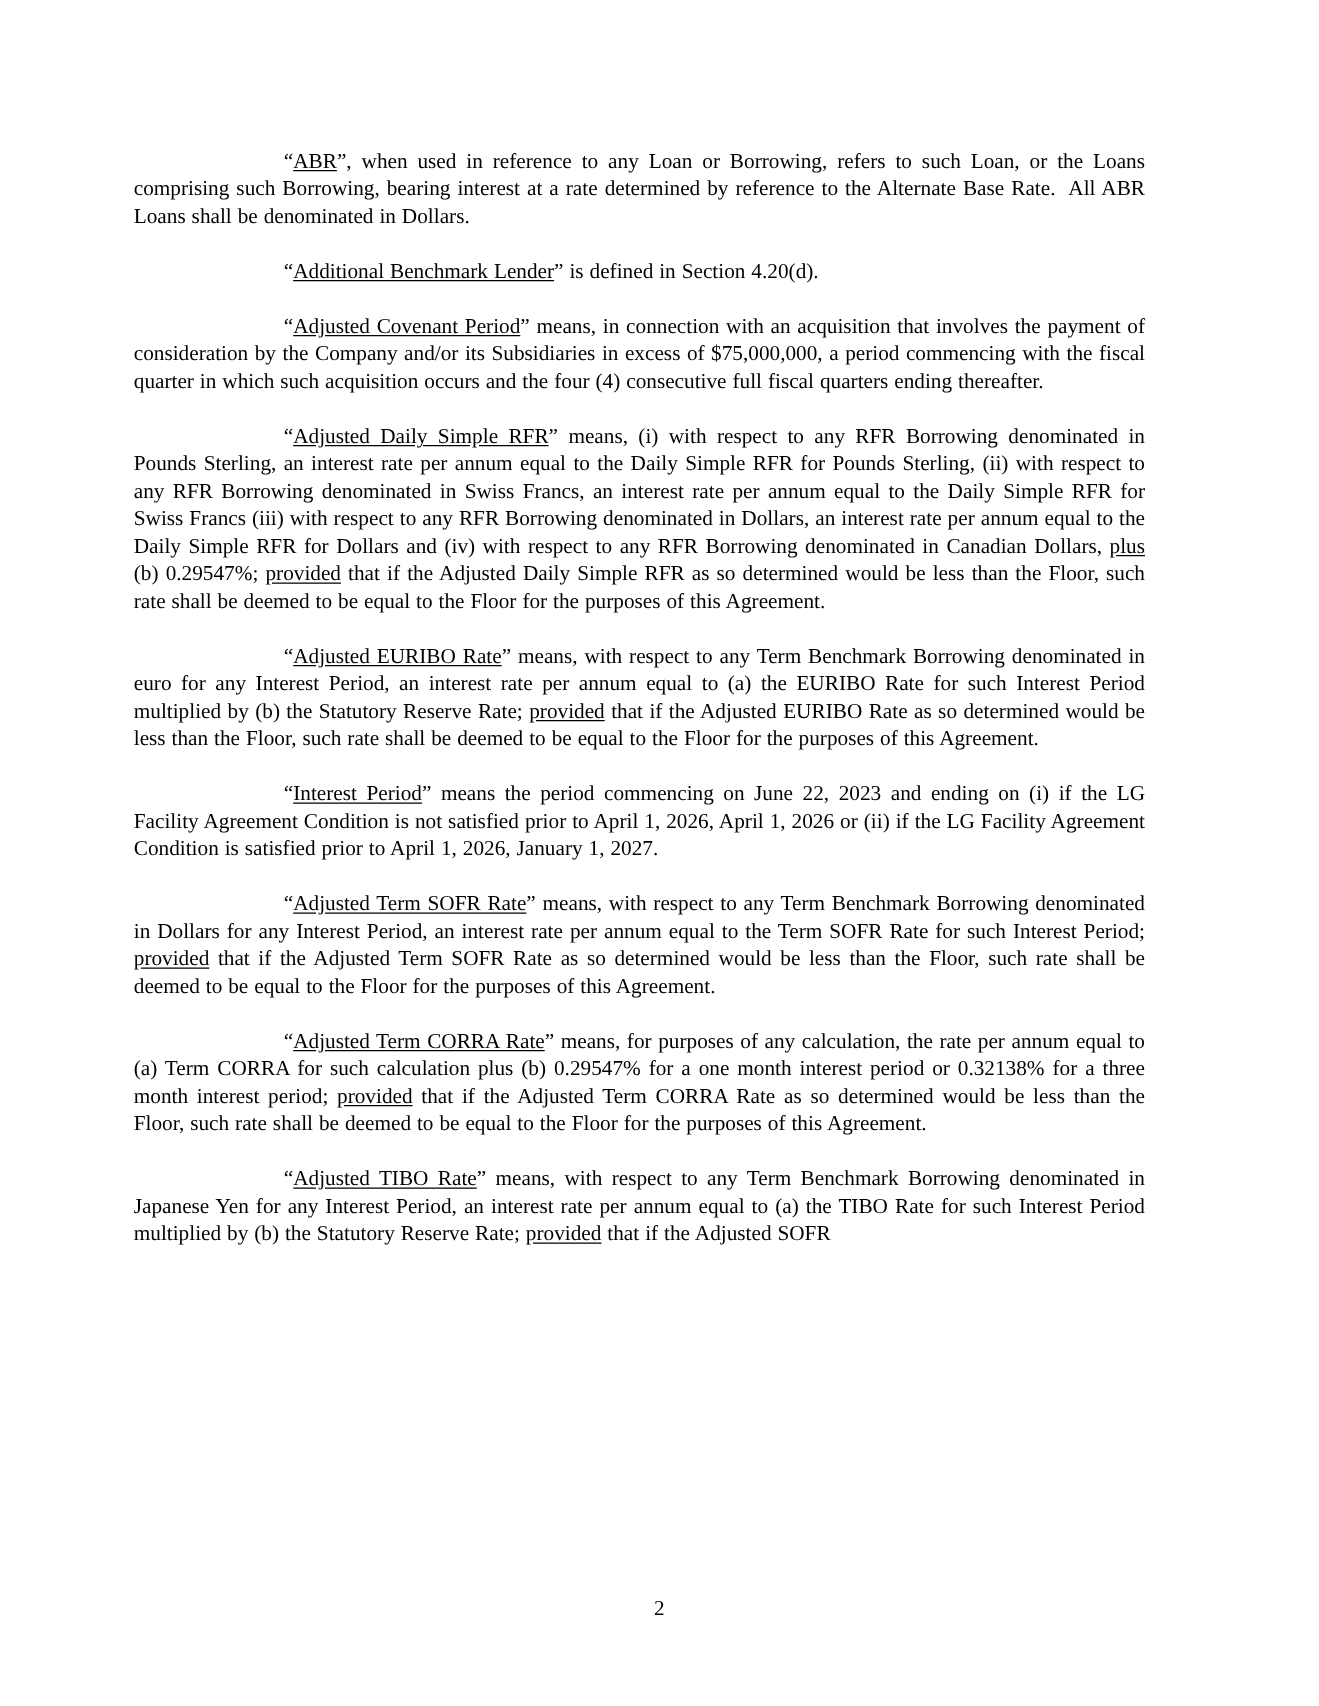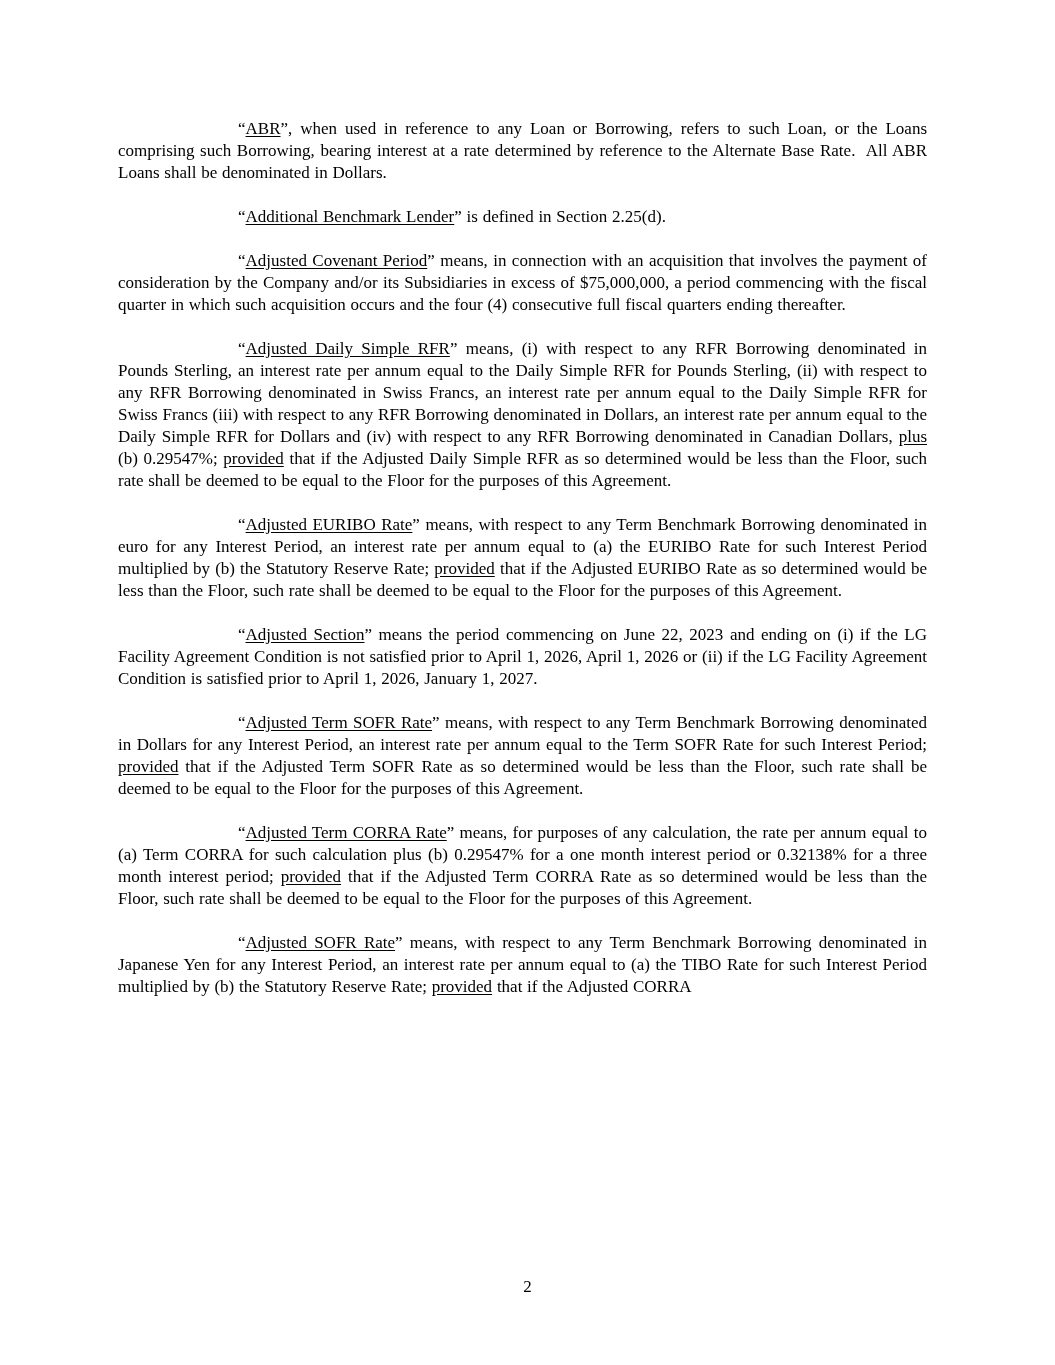--- a/index.html
+++ b/index.html
@@ -8,21 +8,21 @@
     width: 1055px;
     height: 1365px;
     position: relative;
     overflow: hidden;
     font-family: "Liberation Serif", serif;
     color: #000000;
   }
   .content {
     position: absolute;
     top: 118px;
-    left: 118px;
+    left: 107px;
     width: 809px;
   }
   p.para {
     font-size: 17px;
     line-height: 22px;
     text-align: justify;
     text-indent: 120px;
     margin: 0 0 22px 0;
     word-spacing: 0.5px;
   }
@@ -36,25 +36,25 @@
     font-size: 17px;
     line-height: 22px;
   }
 </style>
 </head>
 <body>
 
 <div class="page">
   <section class="content">
       <p class="para"><span>“</span><span class="u">ABR</span><span>”, when used in reference to any Loan or Borrowing, refers to such Loan, or the Loans comprising such Borrowing, bearing interest at a rate determined by reference to the Alternate Base Rate.&nbsp; All ABR Loans shall be denominated in Dollars.</span></p>
-      <p class="para"><span>“</span><span class="u">Additional Benchmark Lender</span><span>” is defined in Section 2.25(d).</span></p>
+      <p class="para"><span>“</span><span class="u">Additional Benchmark Lender</span><span>” is defined in Section 4.20(d).</span></p>
       <p class="para"><span>“</span><span class="u">Adjusted Covenant Period</span><span>” means, in connection with an acquisition that involves the payment of consideration by the Company and/or its Subsidiaries in excess of $75,000,000, a period commencing with the fiscal quarter in which such acquisition occurs and the four (4) consecutive full fiscal quarters ending thereafter.</span></p>
       <p class="para"><span>“</span><span class="u">Adjusted Daily Simple RFR</span><span>” means, (i) with respect to any RFR Borrowing denominated in Pounds Sterling, an interest rate per annum equal to the Daily Simple RFR for Pounds Sterling, (ii) with respect to any RFR Borrowing denominated in Swiss Francs, an interest rate per annum equal to the Daily Simple RFR for Swiss Francs (iii) with respect to any RFR Borrowing denominated in Dollars, an interest rate per annum equal to the Daily Simple RFR for Dollars and (iv) with respect to any RFR Borrowing denominated in Canadian Dollars, </span><span class="u">plus</span><span> (b) 0.29547%; </span><span class="u">provided</span><span> that if the Adjusted Daily Simple RFR as so determined would be less than the Floor, such rate shall be deemed to be equal to the Floor for the purposes of this Agreement.</span></p>
       <p class="para"><span>“</span><span class="u">Adjusted EURIBO Rate</span><span>” means, with respect to any Term Benchmark Borrowing denominated in euro for any Interest Period, an interest rate per annum equal to (a) the EURIBO Rate for such Interest Period multiplied by (b) the Statutory Reserve Rate; </span><span class="u">provided</span><span> that if the Adjusted EURIBO Rate as so determined would be less than the Floor, such rate shall be deemed to be equal to the Floor for the purposes of this Agreement.</span></p>
-      <p class="para"><span>“</span><span class="u">Adjusted Section</span><span>” means the period commencing on June 22, 2023 and ending on (i) if the LG Facility Agreement Condition is not satisfied prior to April 1, 2026, April 1, 2026 or (ii) if the LG Facility Agreement Condition is satisfied prior to April 1, 2026, January 1, 2027.</span></p>
+      <p class="para"><span>“</span><span class="u">Interest Period</span><span>” means the period commencing on June 22, 2023 and ending on (i) if the LG Facility Agreement Condition is not satisfied prior to April 1, 2026, April 1, 2026 or (ii) if the LG Facility Agreement Condition is satisfied prior to April 1, 2026, January 1, 2027.</span></p>
       <p class="para"><span>“</span><span class="u">Adjusted Term SOFR Rate</span><span>” means, with respect to any Term Benchmark Borrowing denominated in Dollars for any Interest Period, an interest rate per annum equal to the Term SOFR Rate for such Interest Period; </span><span class="u">provided</span><span> that if the Adjusted Term SOFR Rate as so determined would be less than the Floor, such rate shall be deemed to be equal to the Floor for the purposes of this Agreement.</span></p>
       <p class="para"><span>“</span><span class="u">Adjusted Term CORRA Rate</span><span>” means, for purposes of any calculation, the rate per annum equal to (a) Term CORRA for such calculation plus (b) 0.29547% for a one month interest period or 0.32138% for a three month interest period; </span><span class="u">provided</span><span> that if the Adjusted Term CORRA Rate as so determined would be less than the Floor, such rate shall be deemed to be equal to the Floor for the purposes of this Agreement.</span></p>
-      <p class="para"><span>“</span><span class="u">Adjusted SOFR Rate</span><span>” means, with respect to any Term Benchmark Borrowing denominated in Japanese Yen for any Interest Period, an interest rate per annum equal to (a) the TIBO Rate for such Interest Period multiplied by (b) the Statutory Reserve Rate; </span><span class="u">provided</span><span> that if the Adjusted CORRA</span></p>
+      <p class="para"><span>“</span><span class="u">Adjusted TIBO Rate</span><span>” means, with respect to any Term Benchmark Borrowing denominated in Japanese Yen for any Interest Period, an interest rate per annum equal to (a) the TIBO Rate for such Interest Period multiplied by (b) the Statutory Reserve Rate; </span><span class="u">provided</span><span> that if the Adjusted SOFR</span></p>
     </section>
   <div class="footer">
     <span>2</span>
   </div>
 </div>
 
 </body></html>

